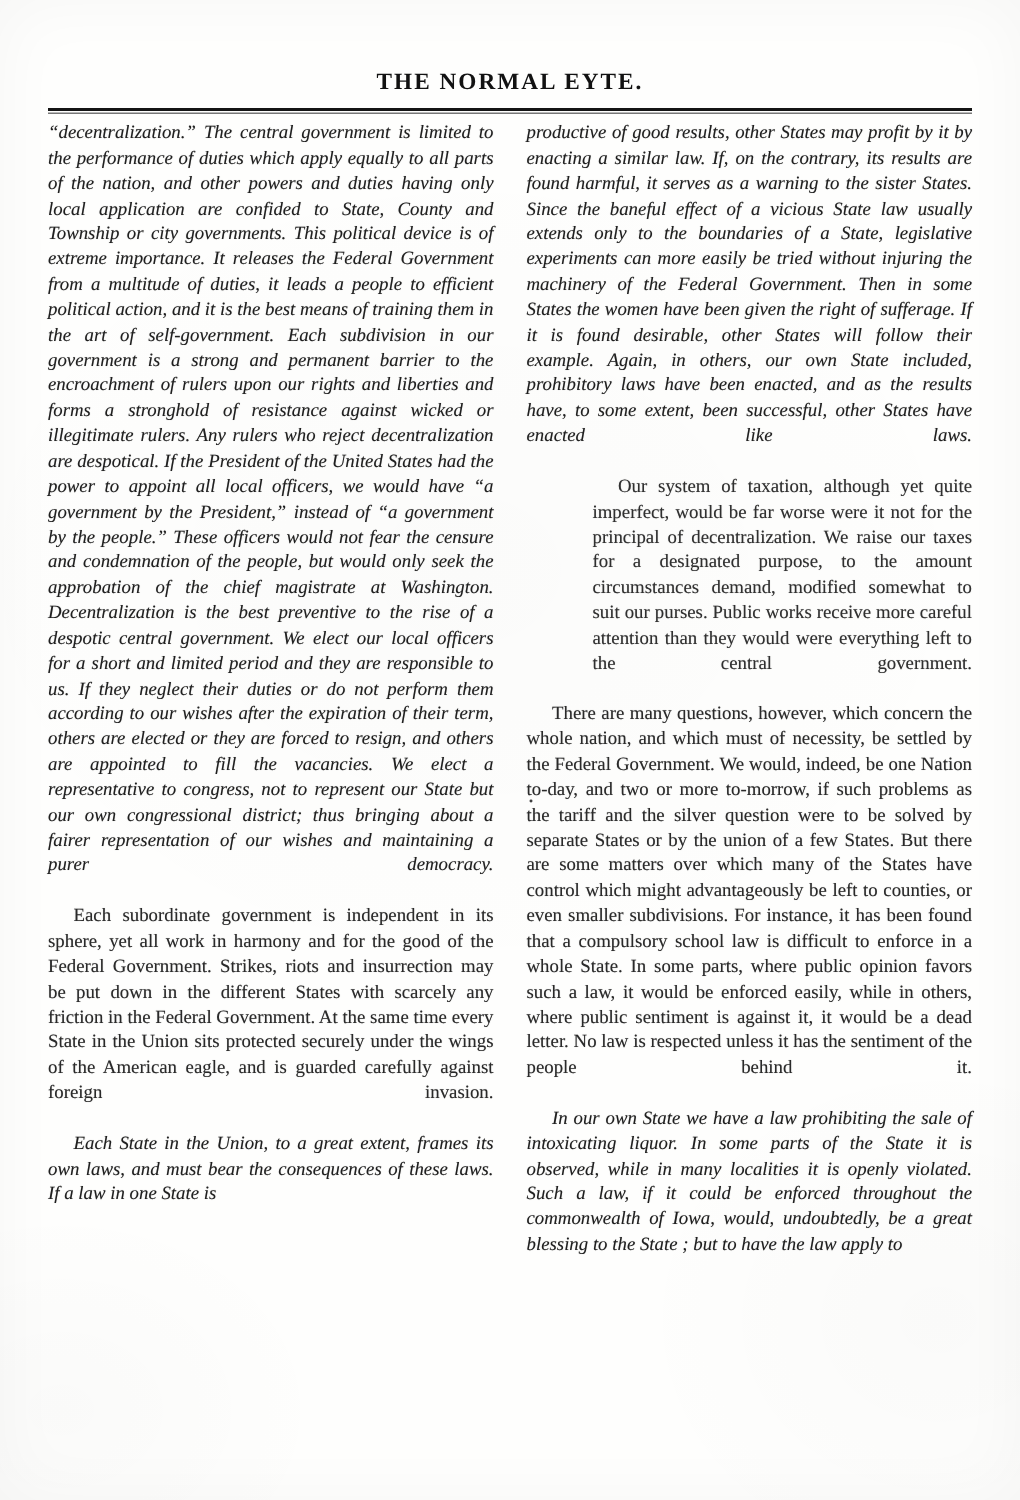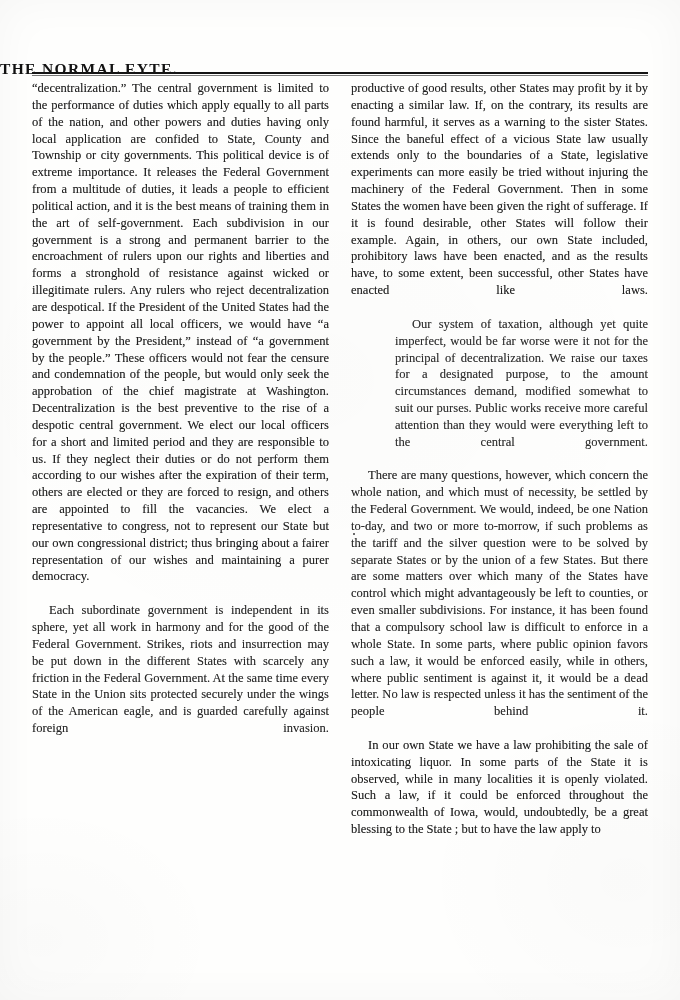--- a/index.html
+++ b/index.html
@@ -29,22 +29,22 @@
       radial-gradient(ellipse 520px 420px at 46% 38%, rgba(0,0,0,0.012), rgba(0,0,0,0) 72%),
       radial-gradient(ellipse 300px 260px at 92% 88%, rgba(0,0,0,0.016), rgba(0,0,0,0) 70%),
       radial-gradient(ellipse 260px 200px at 6% 94%, rgba(0,0,0,0.014), rgba(0,0,0,0) 70%);
   }
 
   
   #masthead {
     position: absolute;
     left: 0;
     right: 0;
-    top: 60px;
-    text-align: left;
+    top: 46px;
+    text-align: center;
   }
   #masthead .title {
     display: inline-block;
     font-family: "Liberation Serif", "DejaVu Serif", serif;
     font-weight: bold;
     font-size: 15.5px;
     letter-spacing: 1.35px;
     color: #121212;
     white-space: nowrap;
   }
@@ -109,21 +109,21 @@
     content: "";
     display: inline-block;
     width: 100%;
   }
   .column p.last-short::after {
     content: none;
   }
 
   
   .column p.fade-a { color: #2a2a2a; }
-  .column p.fade-b { color: #1f1f1f; }
+  .column p.fade-b { color: #1f1f1f; font-style: italic; }
   .column p.fade-c { color: #303030; margin-left: 44px; }
 
   
   .speck {
     position: absolute;
     width: 2.4px;
     height: 2.4px;
     border-radius: 40%;
     background: #1c1c1c;
     opacity: .85;
@@ -150,20 +150,21 @@
   <div id="head-rule">
     <div class="r1"></div>
     <div class="r2"></div>
   </div>
 
   <div id="body-area">
 
     <div class="column">
       <p class="cont fade-b">“decentralization.” The central government is limited to the performance of duties which apply equally to all parts of the nation, and other powers and duties having only local application are confided to State, County and Township or city governments. This political device is of extreme importance. It releases the Federal Government from a multitude of duties, it leads a people to efficient political action, and it is the best means of training them in the art of self-government. Each subdivision in our government is a strong and permanent barrier to the encroachment of rulers upon our rights and liberties and forms a stronghold of resistance against wicked or illegitimate rulers. Any rulers who reject decentralization are despotical. If the President of the United States had the power to appoint all local officers, we would have “a government by the President,” instead of “a government by the people.” These officers would not fear the censure and condemnation of the people, but would only seek the approbation of the chief magistrate at Washington. Decentralization is the best preventive to the rise of a despotic central government. We elect our local officers for a short and limited period and they are responsible to us. If they neglect their duties or do not perform them according to our wishes after the expiration of their term, others are elected or they are forced to resign, and others are appointed to fill the vacancies. We elect a representative to congress, not to represent our State but our own congressional district; thus bringing about a fairer representation of our wishes and maintaining a purer democracy.</p>
       <p class="indent fade-a">Each subordinate government is independent in its sphere, yet all work in harmony and for the good of the Federal Government. Strikes, riots and insurrection may be put down in the different States with scarcely any friction in the Federal Government. At the same time every State in the Union sits protected securely under the wings of the American eagle, and is guarded carefully against foreign invasion.</p>
+      <p class="indent last-short fade-b">Each State in the Union, to a great extent, frames its own laws, and must bear the consequences of these laws. If a law in one State is</p>
     </div>
 
     <div class="column">
       <p class="cont fade-b">productive of good results, other States may profit by it by enacting a similar law. If, on the contrary, its results are found harmful, it serves as a warning to the sister States. Since the baneful effect of a vicious State law usually extends only to the boundaries of a State, legislative experiments can more easily be tried without injuring the machinery of the Federal Government. Then in some States the women have been given the right of sufferage. If it is found desirable, other States will follow their example. Again, in others, our own State included, prohibitory laws have been enacted, and as the results have, to some extent, been successful, other States have enacted like laws.</p>
       <p class="indent fade-c">Our system of taxation, although yet quite imperfect, would be far worse were it not for the principal of decentralization. We raise our taxes for a designated purpose, to the amount circumstances demand, modified somewhat to suit our purses. Public works receive more careful attention than they would were everything left to the central government.</p>
       <p class="indent fade-a">There are many questions, however, which concern the whole nation, and which must of necessity, be settled by the Federal Government. We would, indeed, be one Nation to-day, and two or more to-morrow, if such problems as the tariff and the silver question were to be solved by separate States or by the union of a few States. But there are some matters over which many of the States have control which might advantageously be left to counties, or even smaller subdivisions. For instance, it has been found that a compulsory school law is difficult to enforce in a whole State. In some parts, where public opinion favors such a law, it would be enforced easily, while in others, where public sentiment is against it, it would be a dead letter. No law is respected unless it has the sentiment of the people behind it.</p>
       <p class="indent last-short fade-b">In our own State we have a law prohibiting the sale of intoxicating liquor. In some parts of the State it is observed, while in many localities it is openly violated. Such a law, if it could be enforced throughout the commonwealth of Iowa, would, undoubtedly, be a great blessing to the State ; but to have the law apply to</p>
     </div>
 
   </div>

